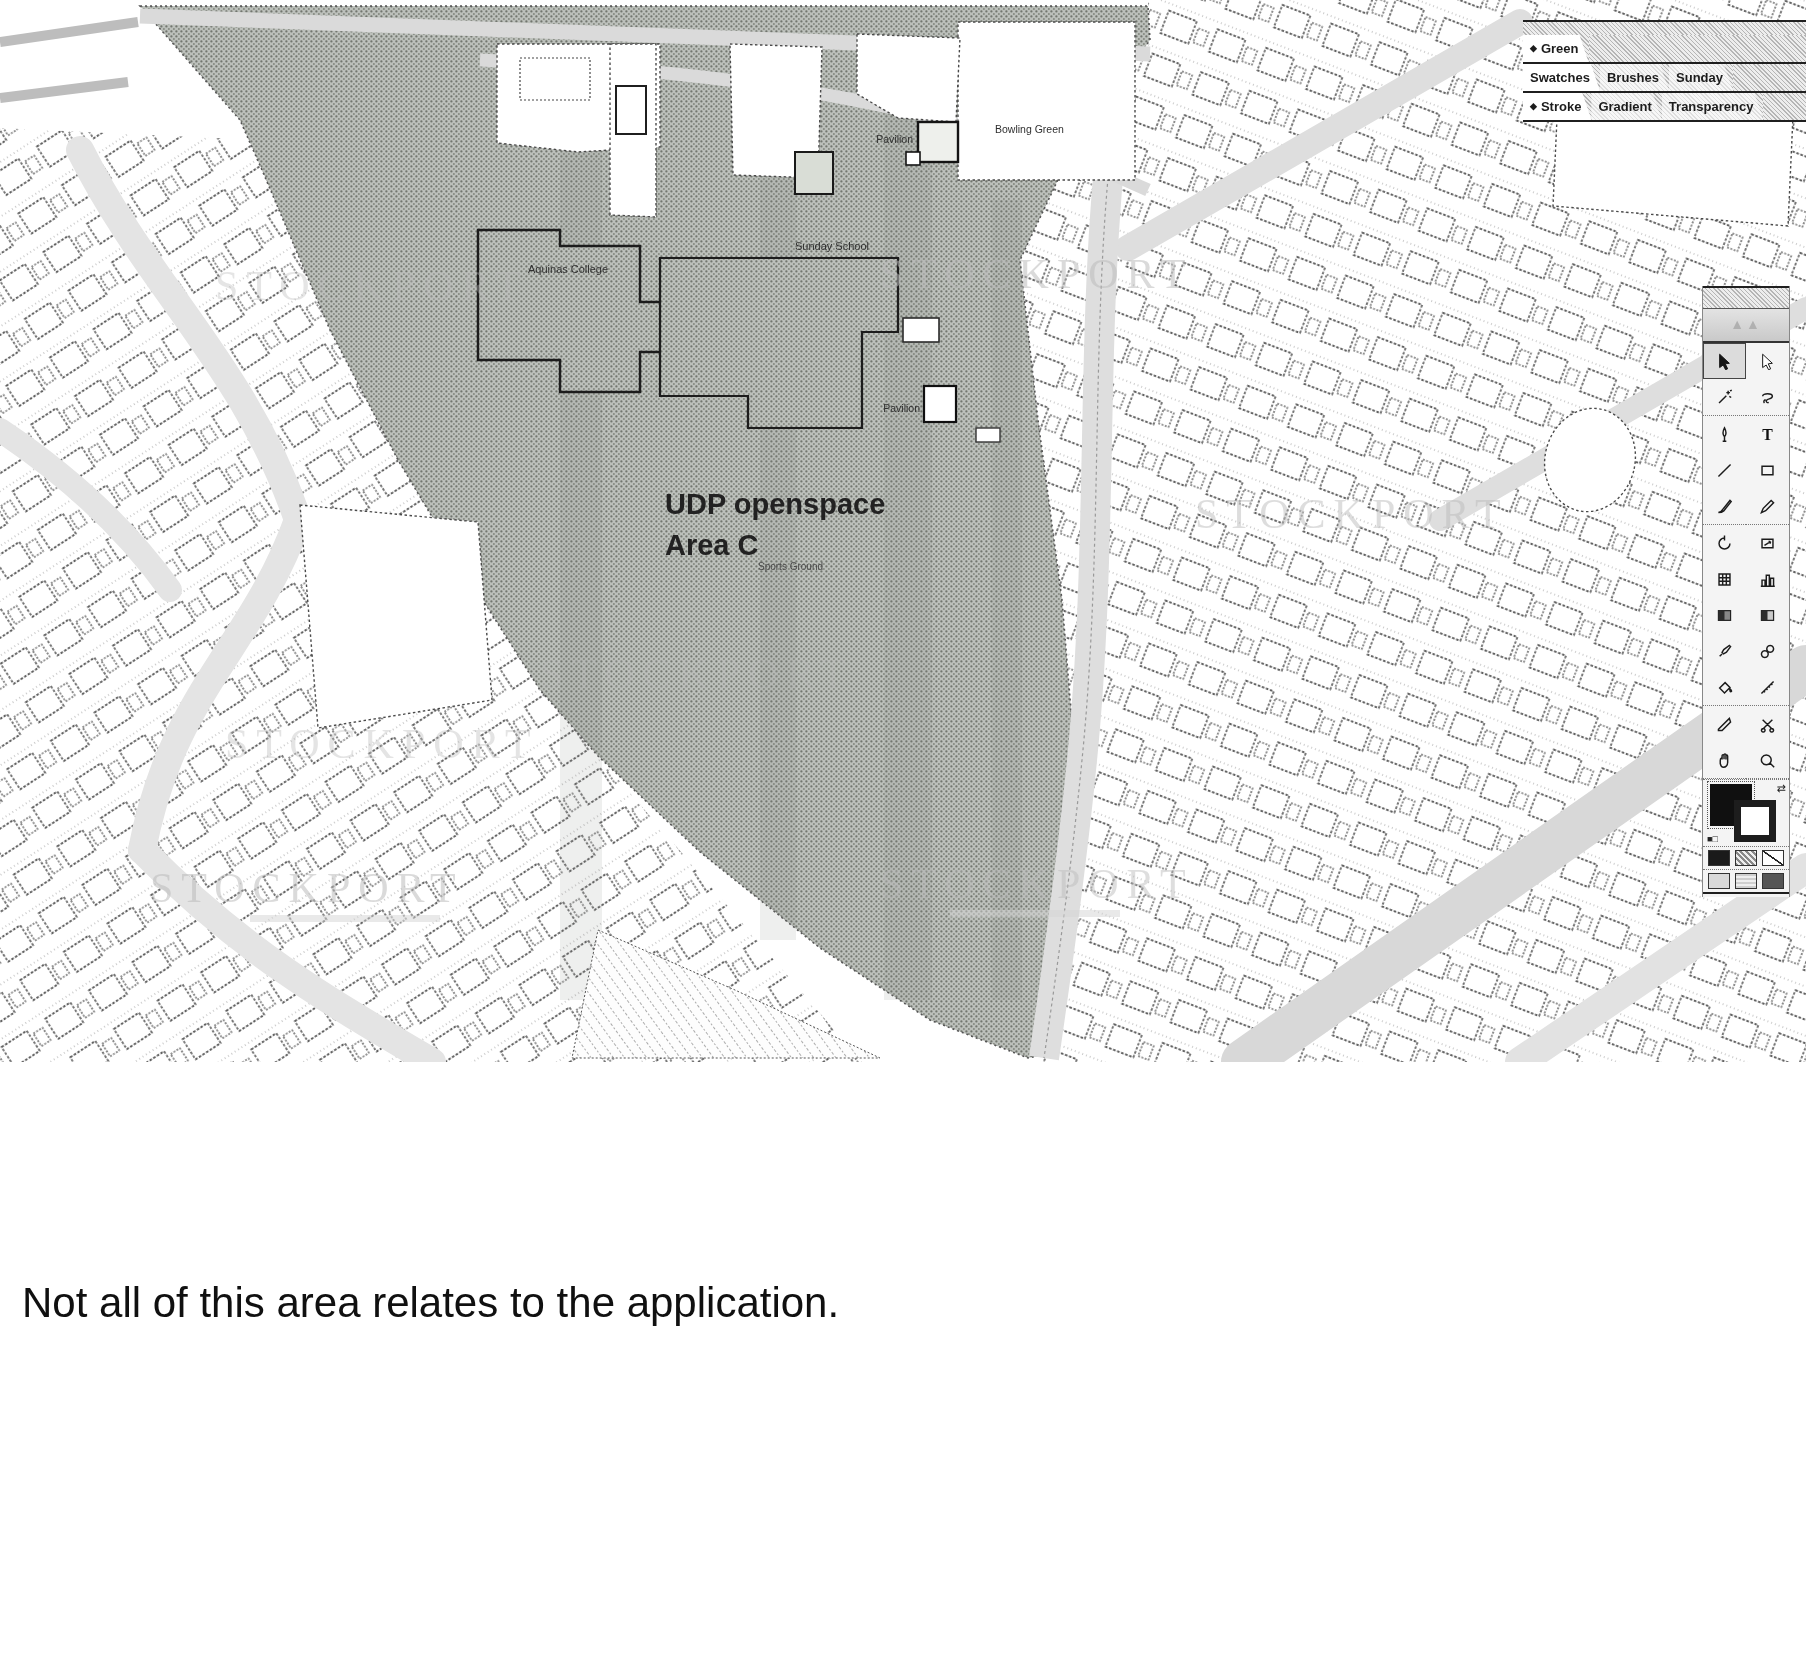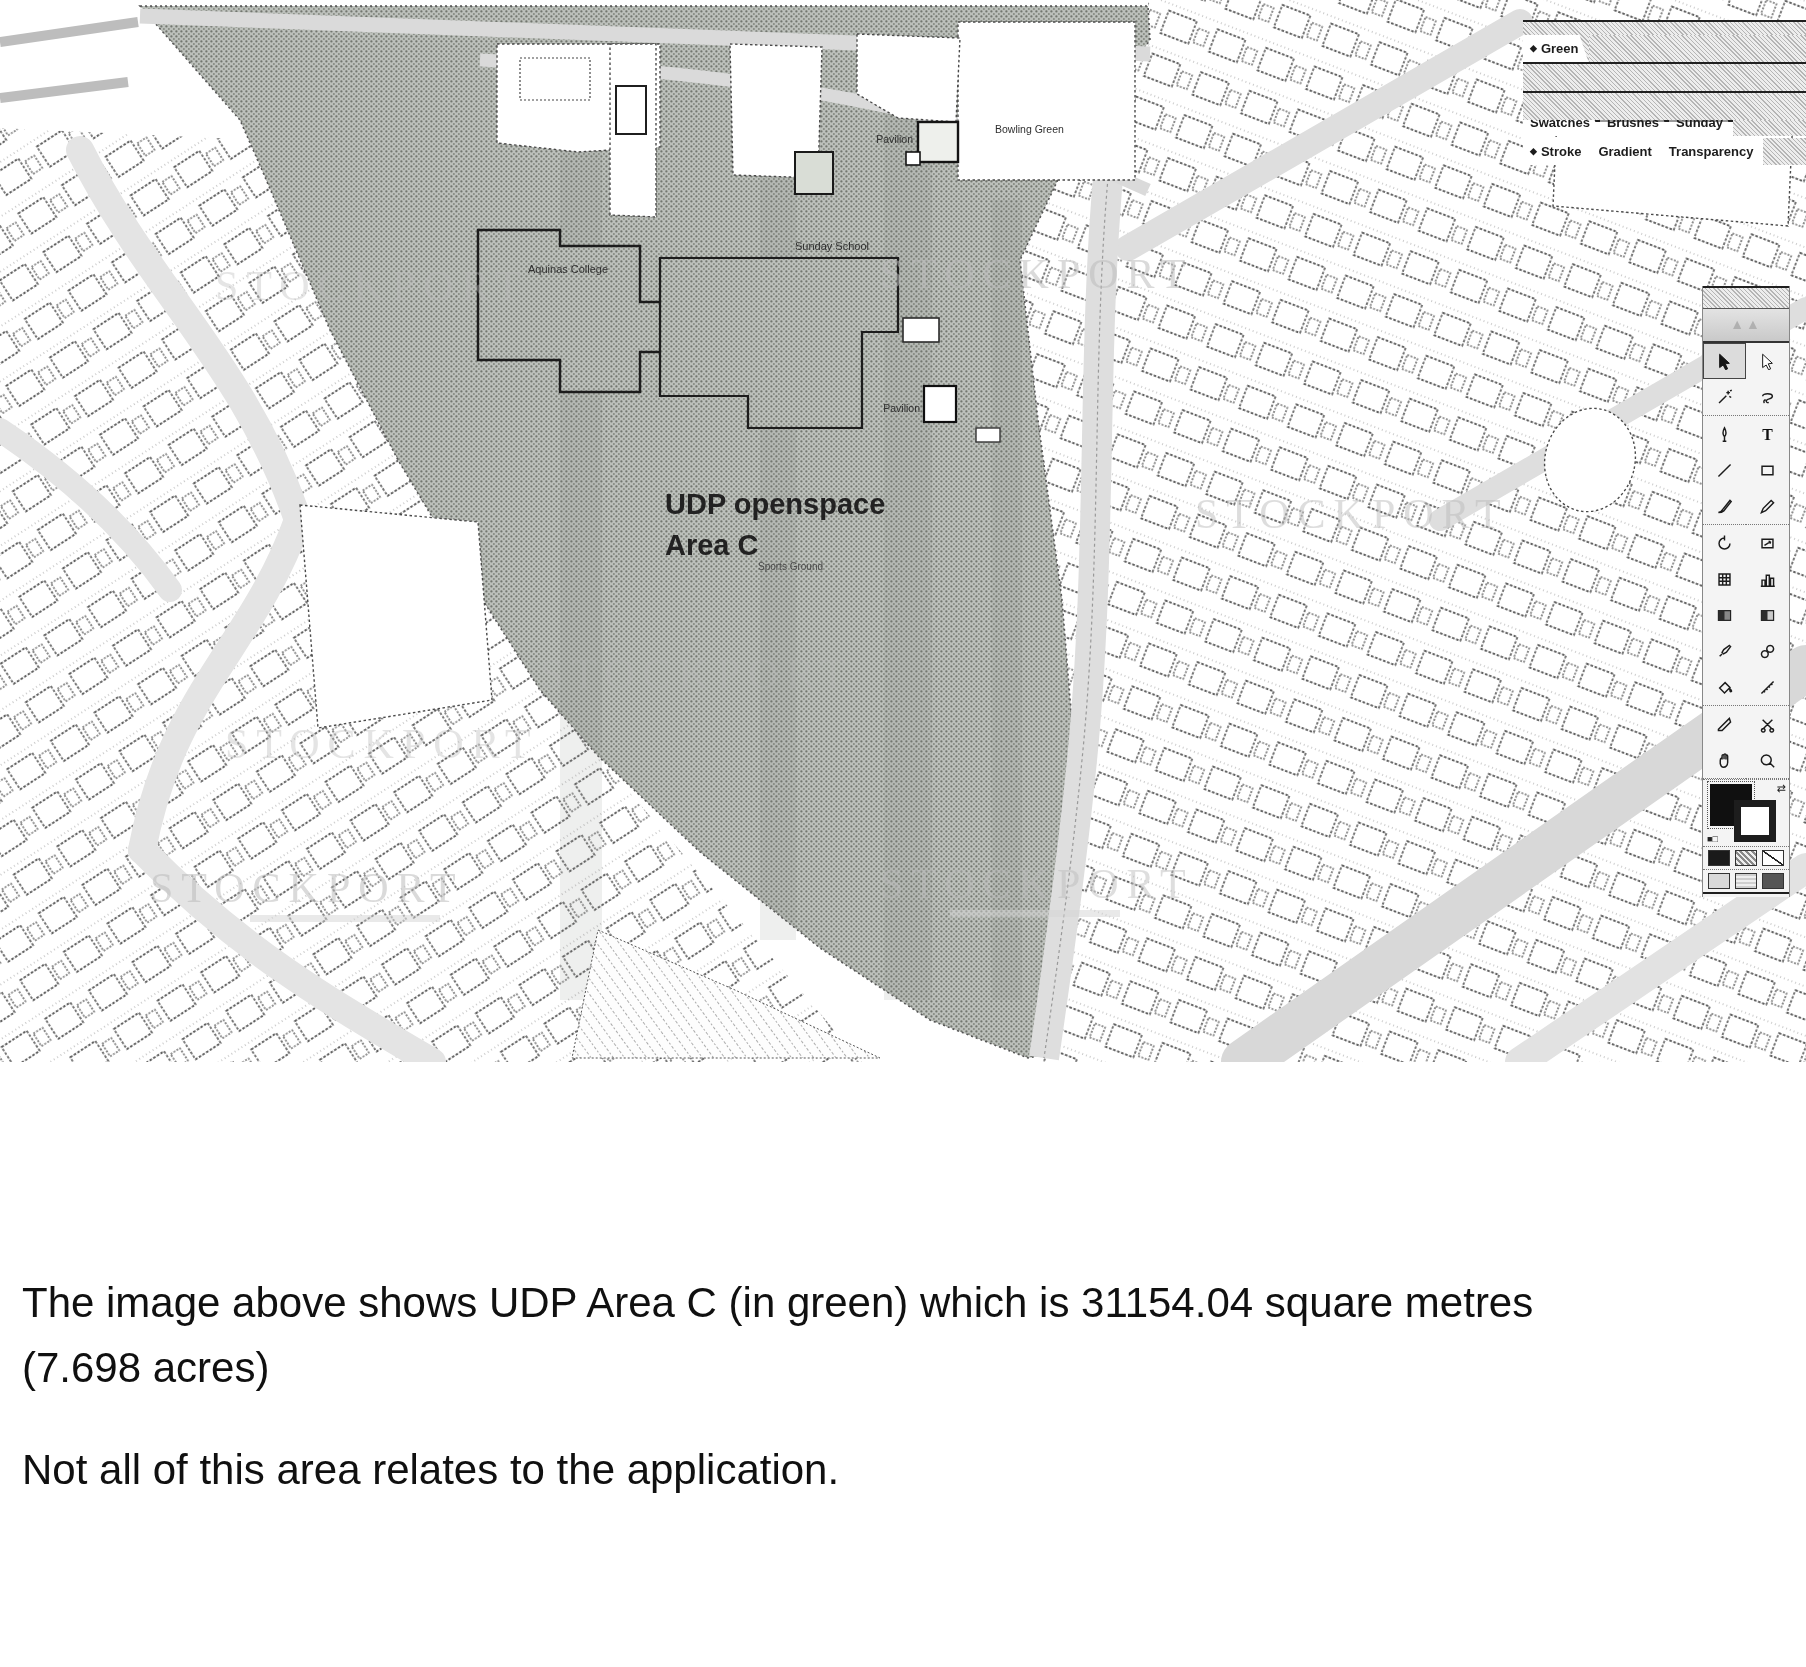--- a/index.html
+++ b/index.html
@@ -7,21 +7,21 @@
         font-family:"Liberation Sans",sans-serif;color:#141414;}
   
   #map{position:absolute;left:0;top:0;width:1806px;height:1062px;}
   #map svg{display:block;}
   
   .hatch{background:repeating-linear-gradient(45deg,#b5b5b5 0 1px,#ededed 1px 3px);}
   #palettes{position:absolute;left:1523px;top:20px;width:283px;z-index:5;font-size:13px;}
   .pal-row{position:relative;border-top:2px solid #1f1f1f;height:27px;display:flex;align-items:stretch;}
   .pal-row.first{height:40px;padding-top:0;}
   .pal-row.first .tabs{margin-top:13px;height:27px;}
-  .pal-row .tabs{display:flex;width:100%;height:100%;margin-top:45px;}
+  .pal-row .tabs{display:flex;width:100%;height:100%;}
   .tab{display:flex;align-items:center;gap:4px;padding:0 10px 0 7px;white-space:nowrap;
        clip-path:polygon(0 0,calc(100% - 9px) 0,100% 100%,0 100%);color:#1c1c1c;}
   .tab.active{background:#fff;font-weight:bold;}
   .tab.ghost{background:rgba(255,255,255,.55);font-weight:bold;}
   .tab .dia{font-size:9px;line-height:1;}
   .pal-row .rest{flex:1;}
   #palettes .bottom-line{border-top:2px solid #1f1f1f;height:0;}
   
   #toolbox{position:absolute;left:1702px;top:286px;width:86px;z-index:5;background:#f4f4f4;
            border-left:1px solid #888;border-right:1px solid #888;}
@@ -361,17 +361,16 @@
     </div>
     <div class="btnrow">
       <span class="sm-full"></span>
       <span class="sm-menu"></span>
       <span class="sm-fullscr"></span>
     </div>
     <div id="tb-bottom"></div>
   </div>
 
   <div id="bodytext">
-    <p id="p1">The image above shows UDP Area C (in green) which is 31154.04 square metres (7.698 acres)</p>
     <p id="p3">Not all of this area relates to the application.</p>
   </div>
 
 </div>
 
 </body></html>

